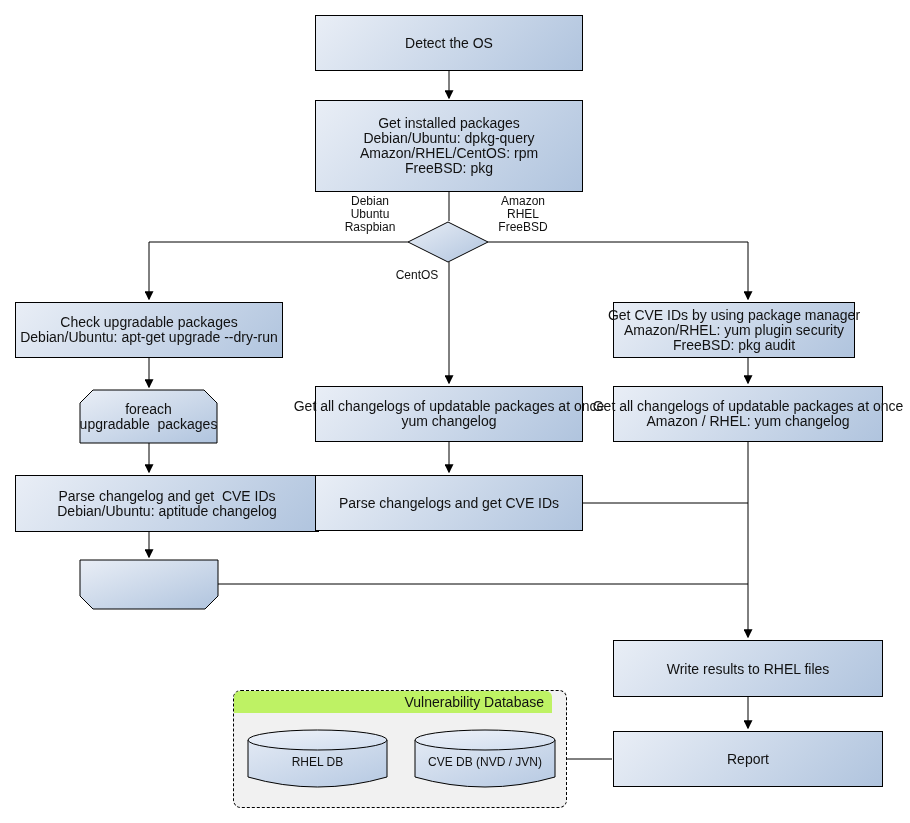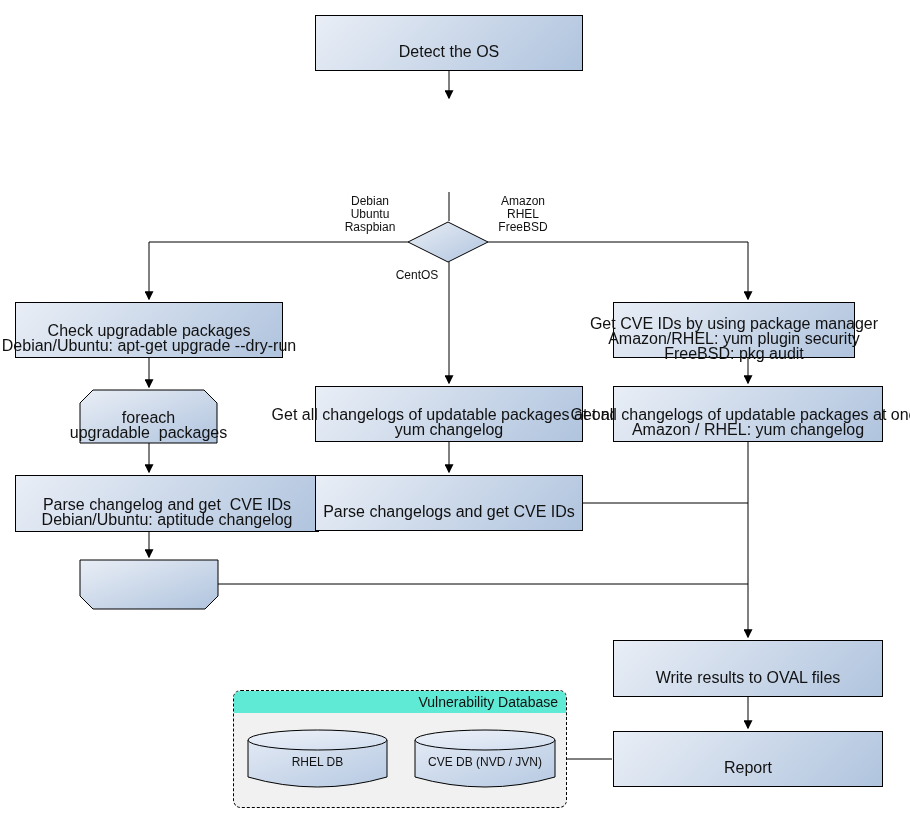--- a/index.html
+++ b/index.html
@@ -8,33 +8,33 @@
     font-family:"Liberation Sans","DejaVu Sans",sans-serif;color:#111111;
     overflow:hidden;
   }
   svg.layer{position:absolute;left:0;top:0;z-index:2;}
   .panel{
     position:absolute;left:233px;top:690px;width:334px;height:118px;
     background:#f1f1f1;border:1.5px dashed #000;border-radius:8px;
     box-sizing:border-box;z-index:1;
   }
   .panel-header{
-    position:absolute;left:0;top:0;right:0;height:22px;
-    background:#5eead4;border-radius:6px 6px 0 0;
+    position:absolute;left:0;top:0;right:14px;height:22px;
+    background:#bef264;border-radius:6px 6px 0 0;
     display:flex;align-items:center;justify-content:flex-end;
     padding-right:8px;font-size:14px;white-space:pre;
   }
   .node{
     position:absolute;box-sizing:border-box;z-index:3;
     background:linear-gradient(135deg,#e9eef6 0%,#b0c4de 100%);
     border:1px solid #000;
   }
   .node .lbl, .shape-label .lbl{
     position:absolute;left:50%;top:50%;transform:translate(-50%,-50%);
-    white-space:pre;text-align:center;font-size:16px;line-height:15px;margin-top:8px;
+    white-space:pre;text-align:center;font-size:14px;line-height:15px;
   }
   .shape-label{position:absolute;z-index:4;}
   .edge-label{
     position:absolute;z-index:3;font-size:12px;line-height:13px;
     text-align:center;white-space:pre;
   }
   .cyl-label{
     position:absolute;z-index:4;font-size:12px;
     display:flex;align-items:center;justify-content:center;white-space:pre;
   }
@@ -112,20 +112,26 @@
     <path d="M248,740 L248,777 Q317.5,797 387,777 L387,740" fill="url(#cylGrad)" stroke="#000"></path>
     <ellipse cx="317.5" cy="740" rx="69.5" ry="10" fill="url(#cylTopGrad)" stroke="#000"></ellipse>
 
     <path d="M415,740 L415,777 Q485,797 555,777 L555,740" fill="url(#cylGrad)" stroke="#000"></path>
     <ellipse cx="485" cy="740" rx="70" ry="10" fill="url(#cylTopGrad)" stroke="#000"></ellipse>
   </svg>
 
   <div class="node" id="n-detect">
     <span class="lbl">Detect the OS</span>
   </div>
+  <div class="node" id="n-install">
+    <span class="lbl">Get installed packages
+Debian/Ubuntu: dpkg-query
+Amazon/RHEL/CentOS: rpm
+FreeBSD: pkg</span>
+  </div>
   <div class="node" id="n-check">
     <span class="lbl">Check upgradable packages
 Debian/Ubuntu: apt-get upgrade --dry-run</span>
   </div>
   <div class="node" id="n-parse-deb">
     <span class="lbl">Parse changelog and get  CVE IDs
 Debian/Ubuntu: aptitude changelog</span>
   </div>
   <div class="node" id="n-mid-chlog">
     <span class="lbl">Get all changelogs of updatable packages at once
@@ -137,21 +143,21 @@
   <div class="node" id="n-right-cve">
     <span class="lbl">Get CVE IDs by using package manager
 Amazon/RHEL: yum plugin security
 FreeBSD: pkg audit</span>
   </div>
   <div class="node" id="n-right-chlog">
     <span class="lbl">Get all changelogs of updatable packages at once
 Amazon / RHEL: yum changelog</span>
   </div>
   <div class="node" id="n-write">
-    <span class="lbl">Write results to OVAL files</span>
+    <span class="lbl">Write results to RHEL files</span>
   </div>
   <div class="node" id="n-report">
     <span class="lbl">Report</span>
   </div>
 
   <div class="shape-label" id="l-foreach">
     <span class="lbl">foreach
 upgradable  packages</span>
   </div>
 

